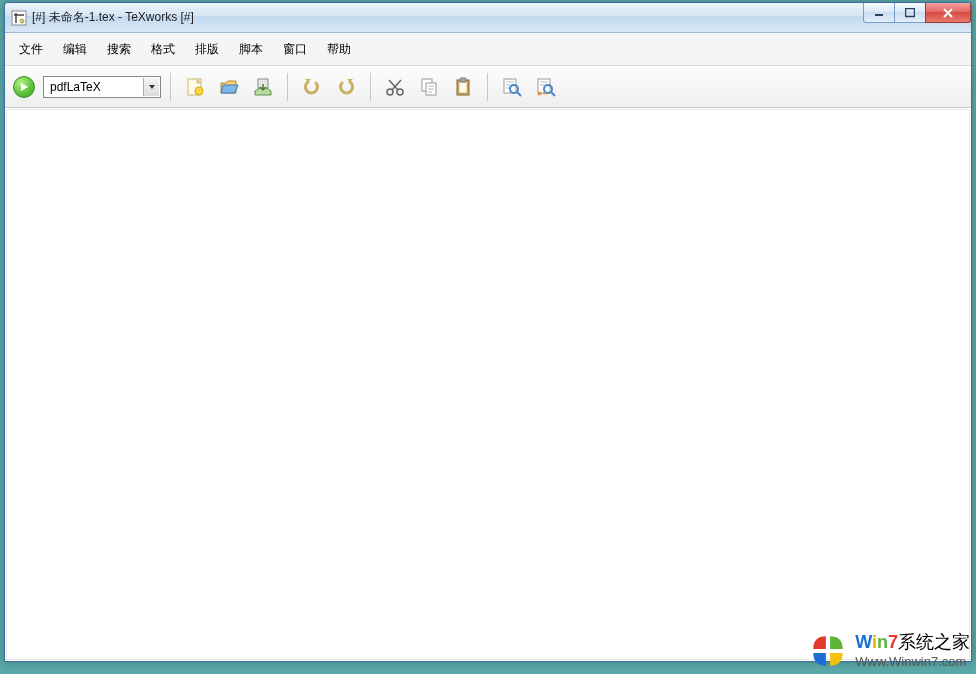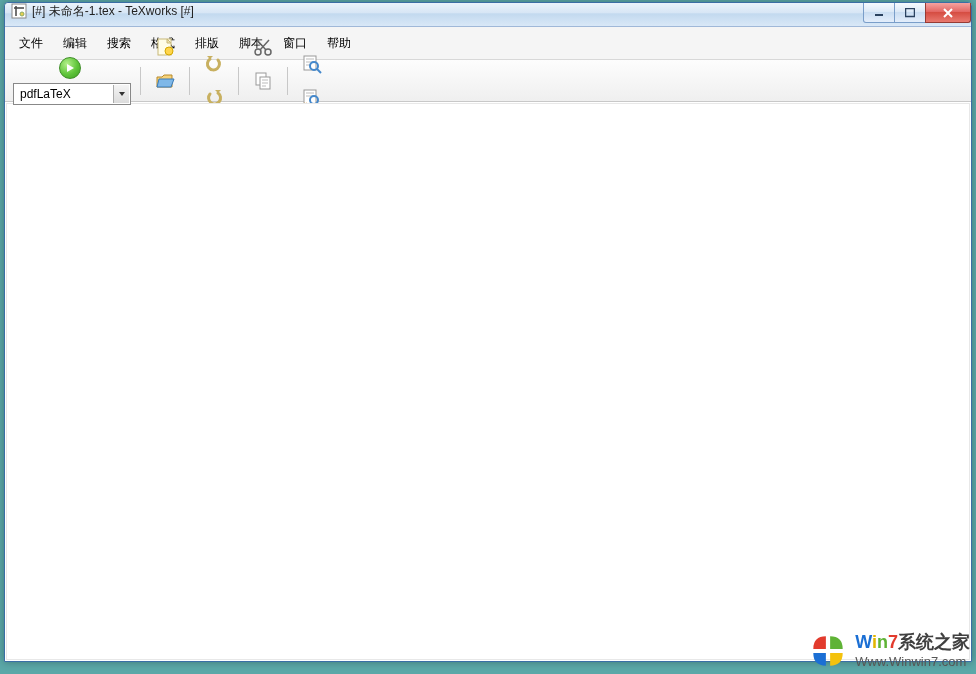--- a/index.html
+++ b/index.html
@@ -21,25 +21,25 @@
     right: 4px;
     bottom: 12px;
     background: #fff;
     border: 1px solid #3a6ea5;
     border-radius: 4px 4px 0 0;
     box-shadow: 0 0 8px rgba(0,0,0,0.3);
     display: flex;
     flex-direction: column;
   }
   .titlebar {
-    height: 24px;
+    height: 30px;
     background: linear-gradient(to bottom, #eaf3fb 0%, #d6e5f5 45%, #c2d9ef 46%, #d9e8f7 100%);
     border-bottom: 1px solid #a0b8d8;
     display: flex;
-    align-items: flex-start;
+    align-items: center;
     padding: 0 0 0 6px;
     border-radius: 4px 4px 0 0;
     position: relative;
   }
   .titlebar .app-icon {
     width: 16px; height: 16px;
     margin-right: 5px;
     display: flex; align-items: center; justify-content: center;
   }
   .titlebar .title {
@@ -87,21 +87,21 @@
   }
   .toolbar {
     height: 42px;
     background: linear-gradient(to bottom, #fdfdfd, #efefef);
     border-bottom: 1px solid #c8c8c8;
     display: flex;
     align-items: center;
     padding: 0 8px;
     gap: 4px;
   }
-  .tb-group { display: flex; align-items: center; gap: 4px; flex-direction: column; }
+  .tb-group { display: flex; align-items: center; gap: 4px; }
   .tb-sep {
     width: 1px;
     height: 28px;
     background: #c8c8c8;
     margin: 0 5px;
   }
   .tb-btn {
     width: 30px; height: 30px;
     display: flex; align-items: center; justify-content: center;
     border: 1px solid transparent;
@@ -147,21 +147,21 @@
     bottom: 2px;
     display: flex;
     align-items: center;
     gap: 6px;
     pointer-events: none;
   }
   .wm-txt { text-align: left; line-height: 1.2; }
   .wm-txt .l1 { font-size: 18px; font-weight: bold; }
   .wm-txt .l1 .w { color:#1b6fd4; } .wm-txt .l1 .i { color:#e2b500; }
   .wm-txt .l1 .n { color:#5fb336; } .wm-txt .l1 .s { color:#e23b2d; }
-  .wm-txt .l1 .rest { color:#404040; font-weight:bold; }
+  .wm-txt .l1 .rest { color:#000000; font-weight:normal; }
   .wm-txt .l2 { font-size: 13px; color:#555; }
 </style>
 </head>
 <body>
 
 <div class="window">
 
   <div class="titlebar">
     <span class="app-icon">
       <svg width="16" height="16" viewBox="0 0 16 16">

